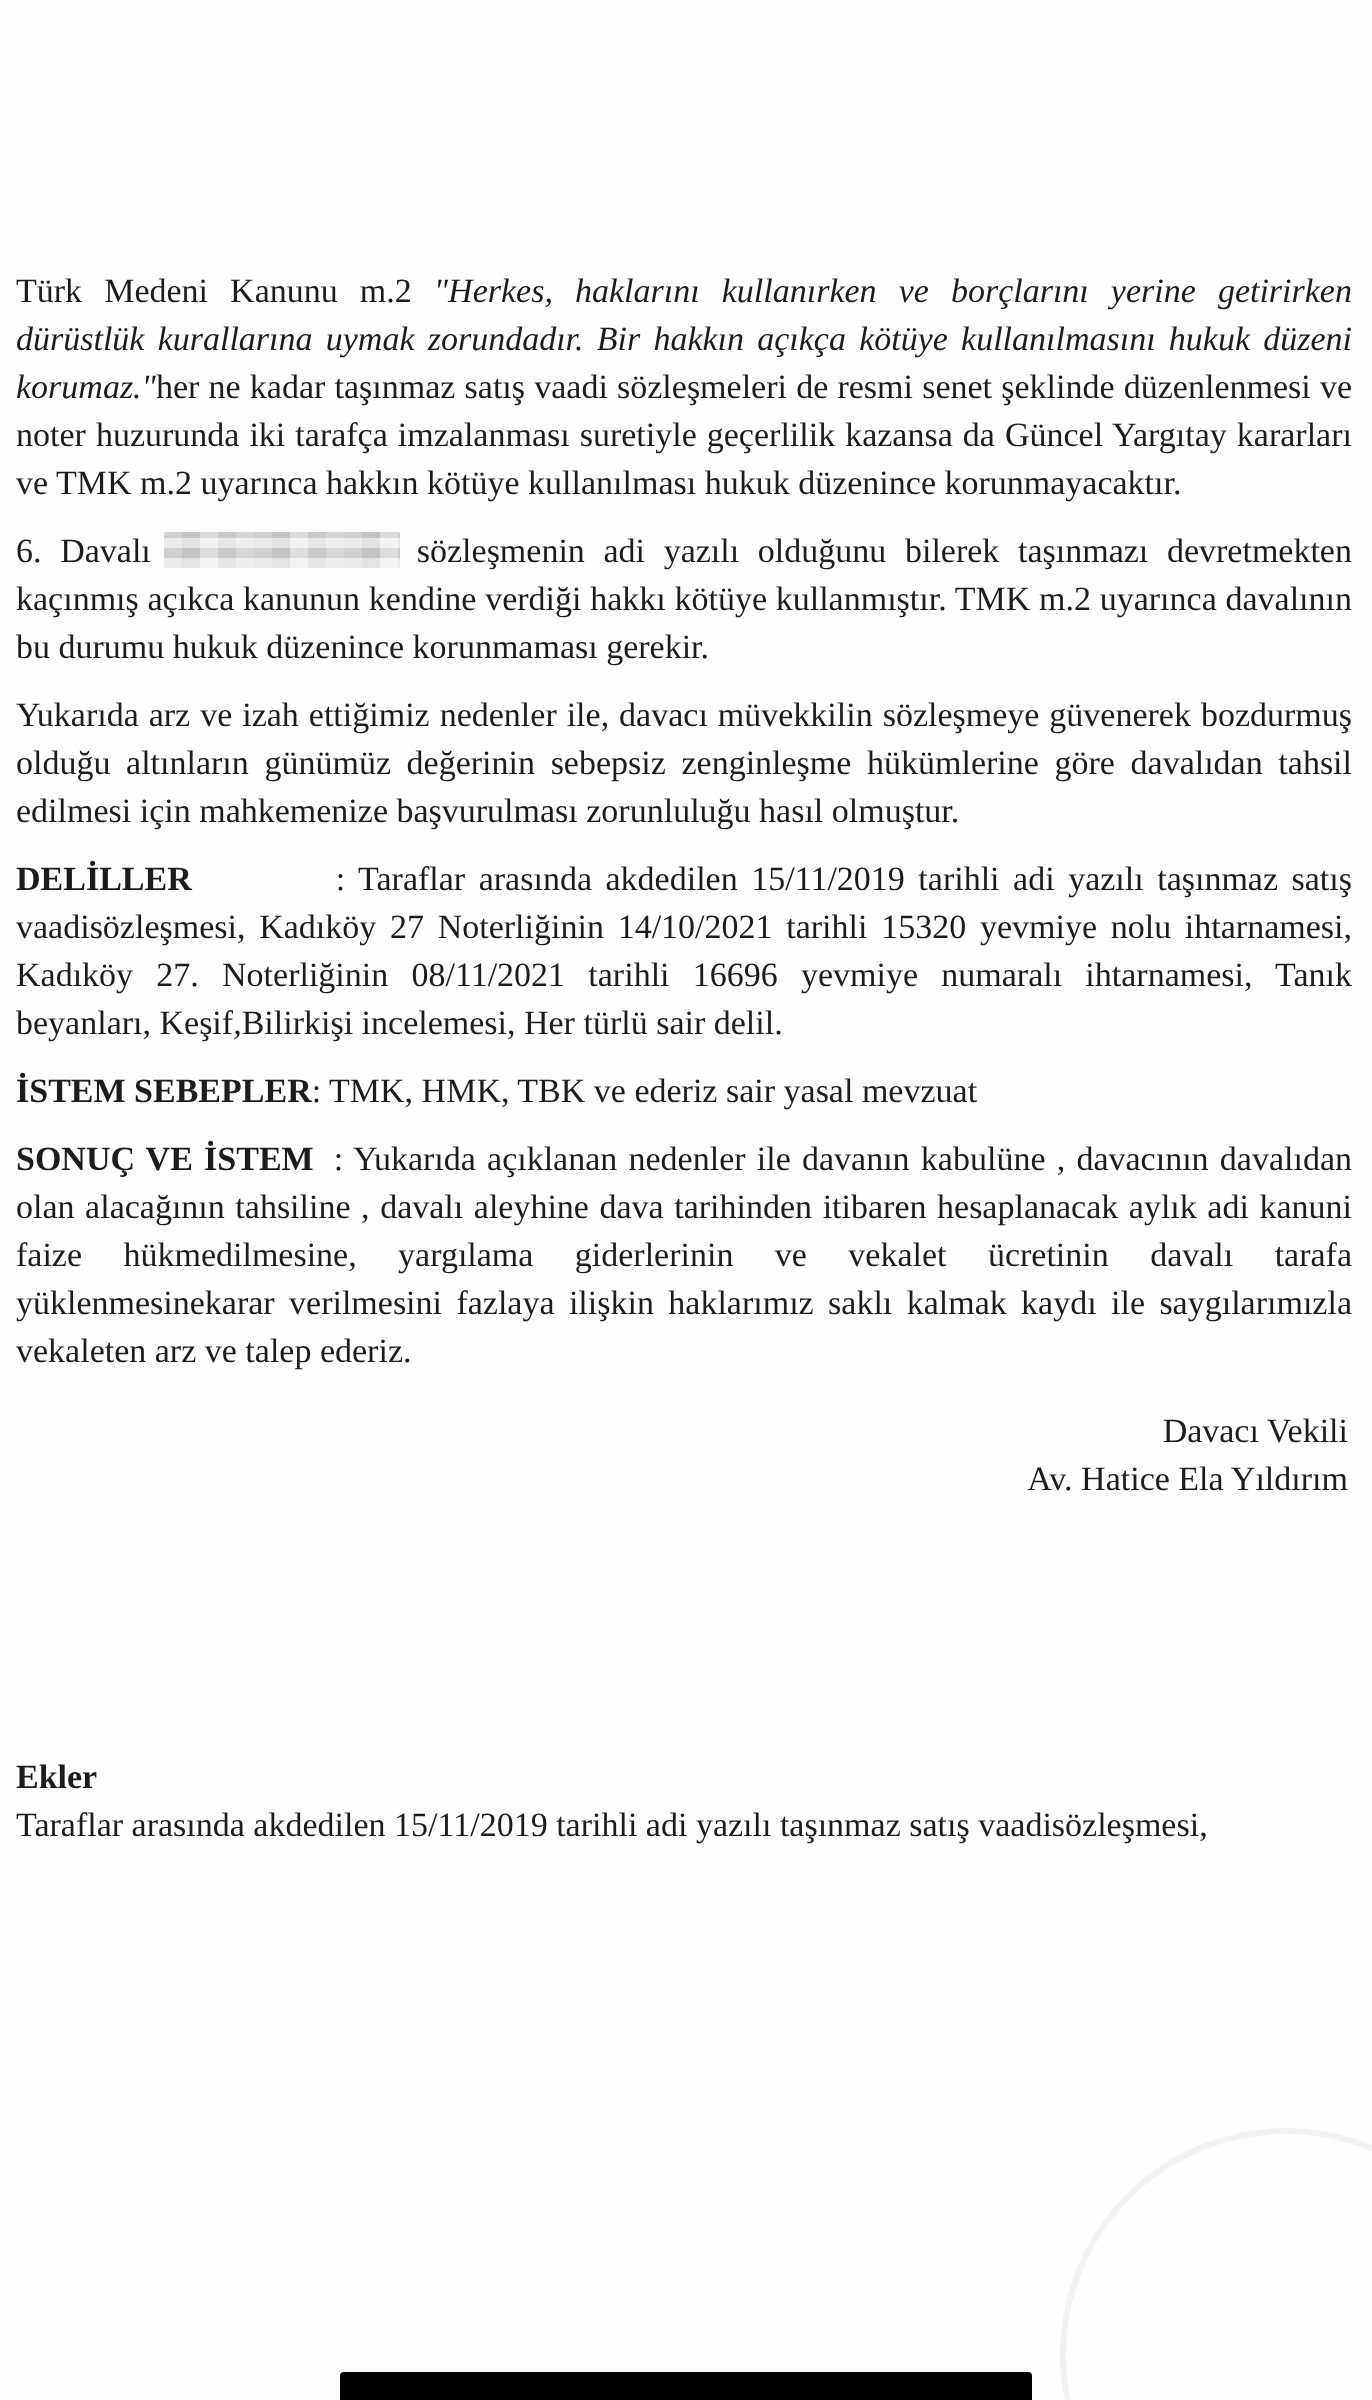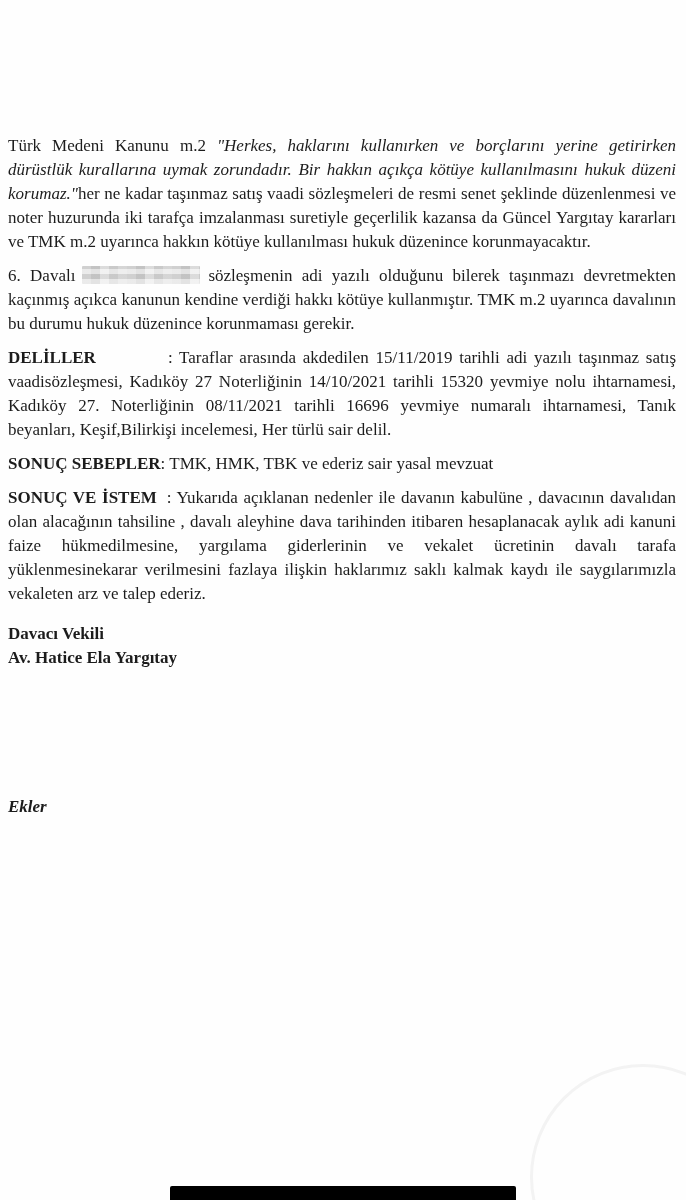--- a/index.html
+++ b/index.html
@@ -32,30 +32,30 @@
     width:118px;
     height:18px;
     vertical-align:-3px;
     margin:0 8px 0 7px;
     background:
       repeating-linear-gradient(0deg, rgba(255,255,255,0.45) 0 5px, rgba(120,120,120,0.10) 5px 10px),
       repeating-linear-gradient(90deg, #dadada 0 9px, #cccccc 9px 18px, #e7e7e7 18px 27px, #d3d3d3 27px 36px, #e0e0e0 36px 45px);
     border-radius:1px;
   }
   .signature{
-    text-align:left;
-    font-weight:bold;
+    text-align:right;
+    font-weight:normal;
     line-height:24px;
     margin:16px 2px 0 0;
   }
   .ekler{
     margin-top:125px;
     line-height:24px;
   }
-  .ekler-title{font-weight:bold;font-style:italic;}
+  .ekler-title{font-weight:bold;}
   
   .corner-curve{
     position:absolute;
     right:-70px;
     bottom:-90px;
     width:220px;
     height:220px;
     border:3px solid #f3f3f3;
     border-radius:50%;
     pointer-events:none;
@@ -78,39 +78,41 @@
   <div class="content">
 
     <p class="para justify">
       <span>Türk Medeni Kanunu m.2 </span><span class="quote-italic">"Herkes, haklarını kullanırken ve borçlarını yerine getirirken dürüstlük kurallarına uymak zorundadır. Bir hakkın açıkça kötüye kullanılmasını hukuk düzeni korumaz."</span><span>her ne kadar taşınmaz satış vaadi sözleşmeleri de resmi senet şeklinde düzenlenmesi ve noter huzurunda iki tarafça imzalanması suretiyle geçerlilik kazansa da Güncel Yargıtay kararları ve TMK m.2 uyarınca hakkın kötüye kullanılması hukuk düzenince korunmayacaktır.</span>
     </p>
 
     <p class="para justify">
       <span>6. Davalı</span><span class="redaction"></span><span>sözleşmenin adi yazılı olduğunu bilerek taşınmazı devretmekten kaçınmış açıkca kanunun kendine verdiği hakkı kötüye kullanmıştır. TMK m.2 uyarınca davalının bu durumu hukuk düzenince korunmaması gerekir.</span>
     </p>
 
+    <p class="para justify">Yukarıda arz ve izah ettiğimiz nedenler ile, davacı müvekkilin sözleşmeye güvenerek bozdurmuş olduğu altınların günümüz değerinin sebepsiz zenginleşme hükümlerine göre davalıdan tahsil edilmesi için mahkemenize başvurulması zorunluluğu hasıl olmuştur.</p>
 
     <p class="para justify mb12">
       <span class="lbl">DELİLLER</span><span class="sp-wide"></span><span>: Taraflar arasında akdedilen 15/11/2019 tarihli adi yazılı taşınmaz satış vaadisözleşmesi, Kadıköy 27 Noterliğinin 14/10/2021 tarihli 15320 yevmiye nolu ihtarnamesi, Kadıköy 27. Noterliğinin 08/11/2021 tarihli 16696 yevmiye numaralı ihtarnamesi, Tanık beyanları, Keşif,Bilirkişi incelemesi, Her türlü sair delil.</span>
     </p>
 
     <p class="para mb16">
-      <span class="lbl">SONUÇ SEBEPLER</span><span>: TMK, HMK, TBK ve ederiz sair yasal mevzuat</span>
+      <span class="lbl">İSTEM SEBEPLER</span><span>: TMK, HMK, TBK ve ederiz sair yasal mevzuat</span>
     </p>
 
     <p class="para justify mb12">
       <span class="lbl">SONUÇ VE İSTEM</span><span class="sp-small"></span><span>: Yukarıda açıklanan nedenler ile davanın kabulüne , davacının davalıdan olan alacağının tahsiline , davalı aleyhine dava tarihinden itibaren hesaplanacak aylık adi kanuni faize hükmedilmesine, yargılama giderlerinin ve vekalet ücretinin davalı tarafa yüklenmesinekarar verilmesini fazlaya ilişkin haklarımız saklı kalmak kaydı ile saygılarımızla vekaleten arz ve talep ederiz.</span>
     </p>
 
     <div class="signature">
       <div>Davacı Vekili</div>
-      <div>Av. Hatice Ela Yargıtay</div>
+      <div>Av. Hatice Ela Yıldırım</div>
     </div>
 
     <div class="ekler">
       <div class="ekler-title">Ekler</div>
+      <div>Taraflar arasında akdedilen 15/11/2019 tarihli adi yazılı taşınmaz satış vaadisözleşmesi,</div>
     </div>
 
   </div>
 
   <div class="corner-curve"></div>
   <div class="bottom-bar"></div>
 </div>
 
 </body></html>

